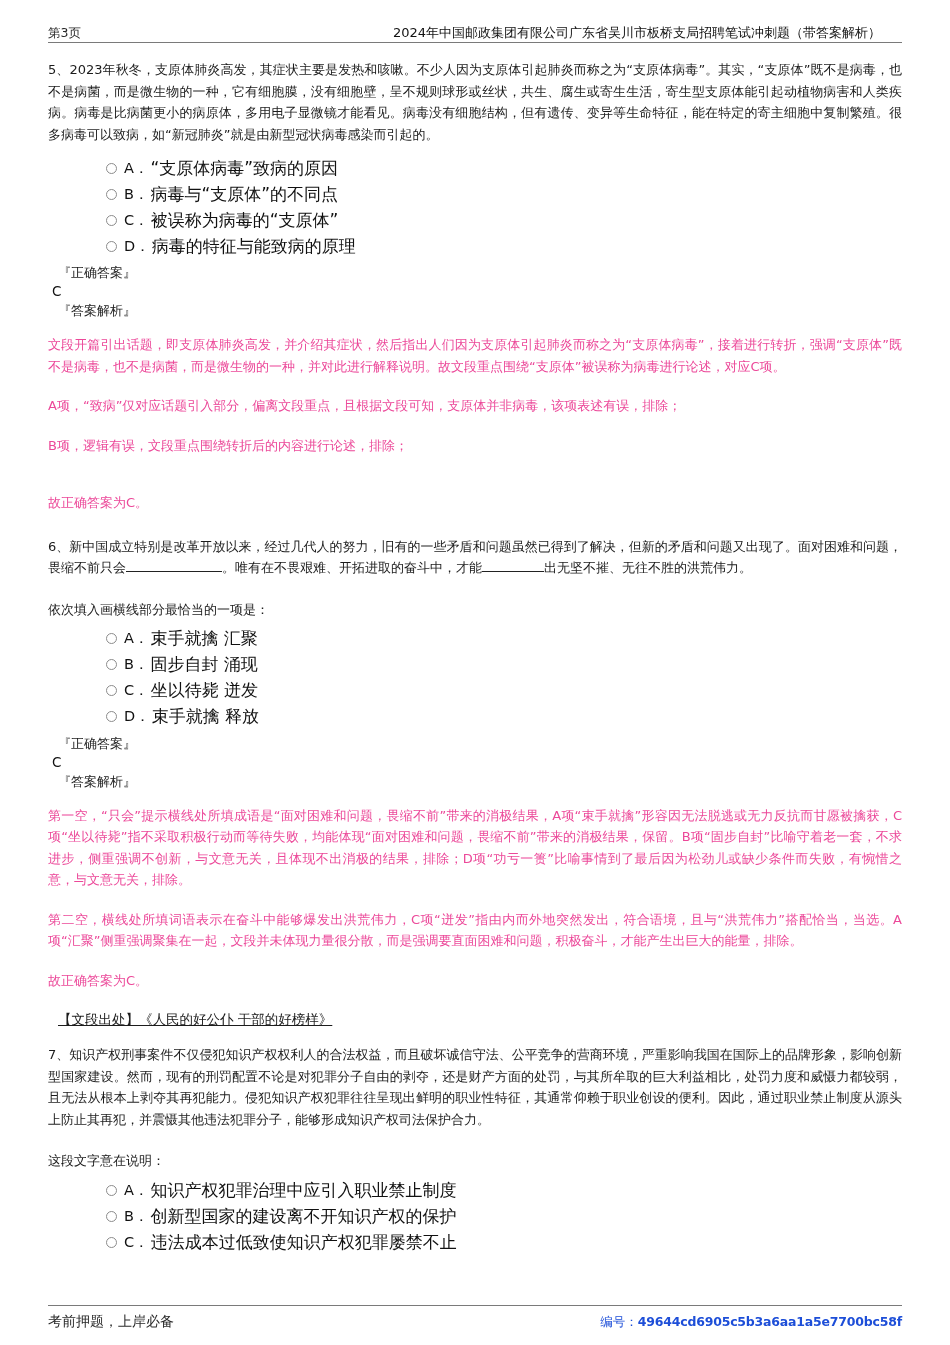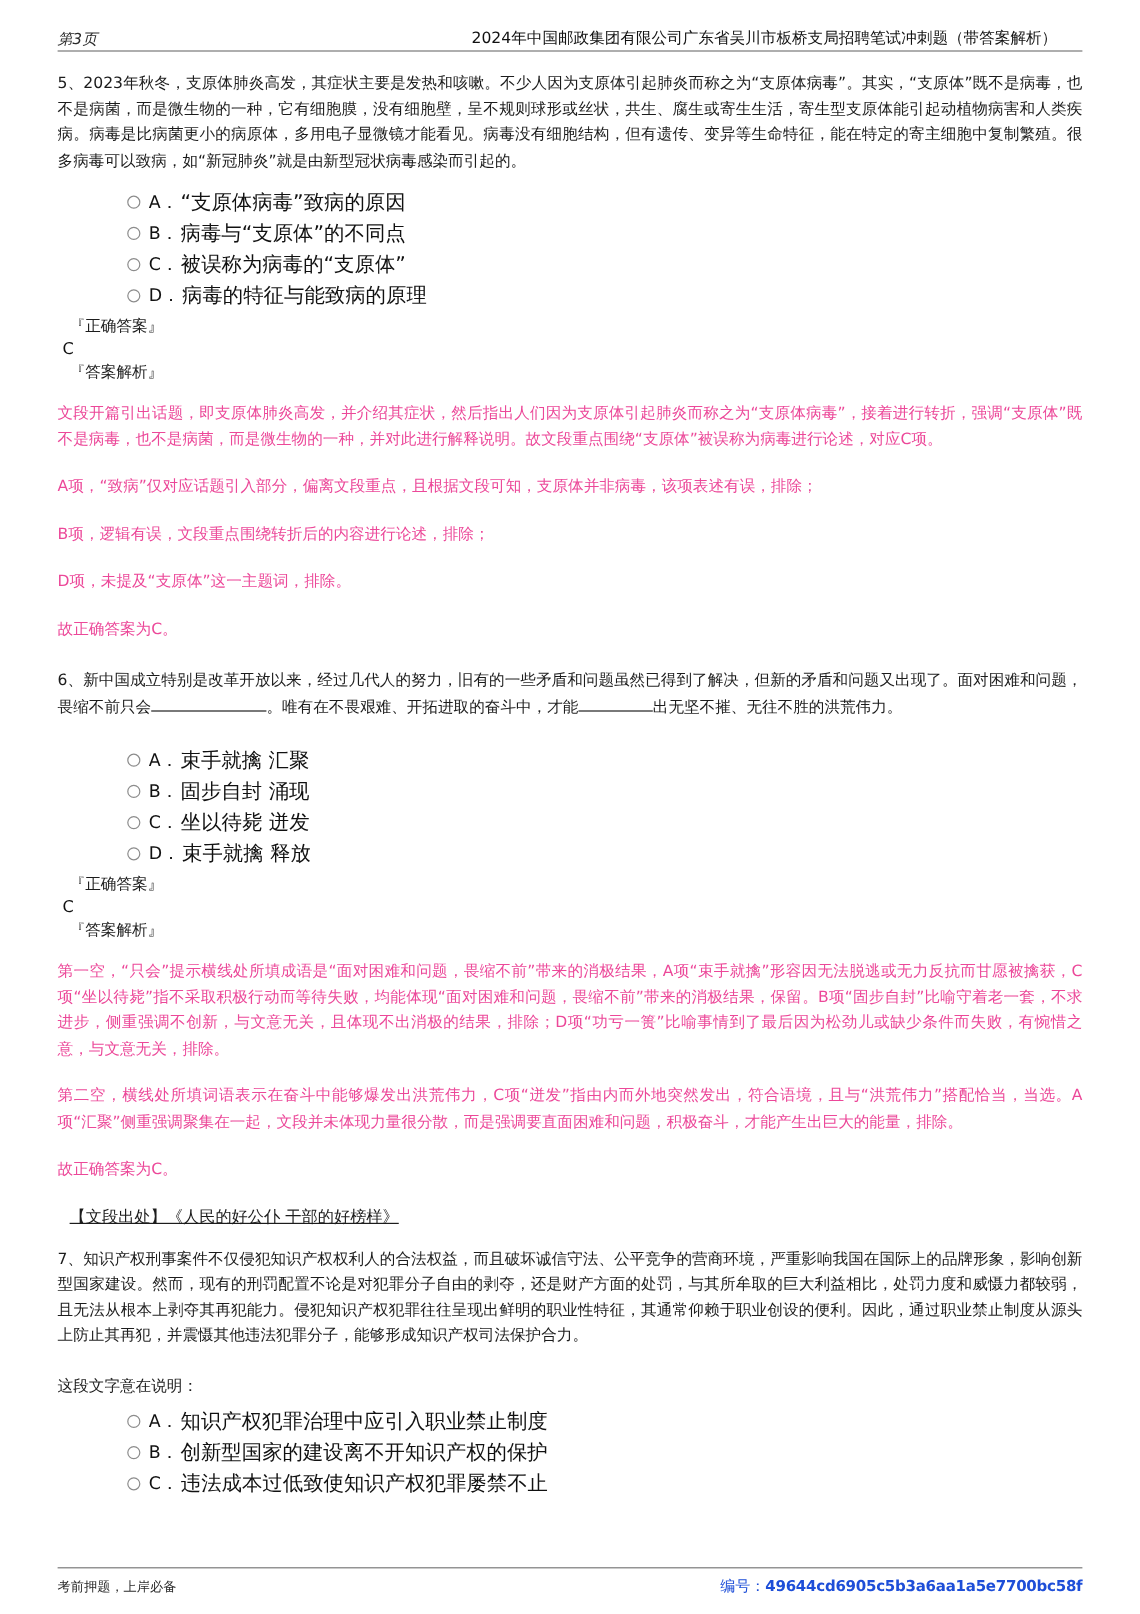--- a/index.html
+++ b/index.html
@@ -32,21 +32,20 @@
     padding-top: 8px;
     border-bottom: 1px solid #7a7a7a;
     box-sizing: content-box;
   }
   .header-left {
     font-size: 12.5px;
     color: #2a2a2a;
     white-space: nowrap;
     line-height: 1.1;
     padding-bottom: 2px;
-    font-style: italic;
   }
   .header-title {
     font-size: 13px;
     color: #111;
     white-space: nowrap;
     line-height: 1.1;
     padding-bottom: 2px;
     margin-right: 21px;
   }
 
@@ -154,21 +153,21 @@
     left: 48px;
     right: 48px;
     bottom: 14px;
     border-top: 1px solid #7a7a7a;
     padding-top: 7px;
     display: flex;
     align-items: baseline;
     justify-content: space-between;
   }
   .footer-left {
-    font-size: 11px;
+    font-size: 14px;
     color: #2a2a2a;
     white-space: nowrap;
   }
   .footer-right {
     font-size: 12.5px;
     color: #1d4ed8;
     white-space: nowrap;
   }
   .footer-code {
     font-weight: bold;
@@ -217,31 +216,31 @@
       <p class="ans-value">C</p>
       <p class="ans-label">『答案解析』</p>
 
       <div class="gap-md"></div>
       <p class="expl">文段开篇引出话题，即支原体肺炎高发，并介绍其症状，然后指出人们因为支原体引起肺炎而称之为“支原体病毒”，接着进行转折，强调“支原体”既不是病毒，也不是病菌，而是微生物的一种，并对此进行解释说明。故文段重点围绕“支原体”被误称为病毒进行论述，对应C项。</p>
       <div class="gap-lg"></div>
       <p class="expl">A项，“致病”仅对应话题引入部分，偏离文段重点，且根据文段可知，支原体并非病毒，该项表述有误，排除；</p>
       <div class="gap-lg"></div>
       <p class="expl">B项，逻辑有误，文段重点围绕转折后的内容进行论述，排除；</p>
       <div class="gap-lg"></div>
-      <p class="expl">D项，未提及“支原体”这一主题词，排除。</p>
       <div class="gap-lg"></div>
       <p class="expl">故正确答案为C。</p>
     </div>
 
     <div class="gap-xl"></div>
 
     <div>
       <p class="para stem"><span>6、新中国成立特别是改革开放以来，经过几代人的努力，旧有的一些矛盾和问题虽然已得到了解决，但新的矛盾和问题又出现了。面对困难和问题，畏缩不前只会</span><span class="blank blank-long"></span><span>。唯有在不畏艰难、开拓进取的奋斗中，才能</span><span class="blank blank-short"></span><span>出无坚不摧、无往不胜的洪荒伟力。</span></p>
 
       <div class="gap-sm"></div>
+      <p class="prompt">依次填入画横线部分最恰当的一项是：</p>
 
       <ul class="options">
         <li class="option">
           <span class="radio"></span>
           <span class="opt-letter">A．</span>
           <span class="opt-text">束手就擒 汇聚</span>
         </li>
         <li class="option">
           <span class="radio"></span>
           <span class="opt-letter">B．</span>

